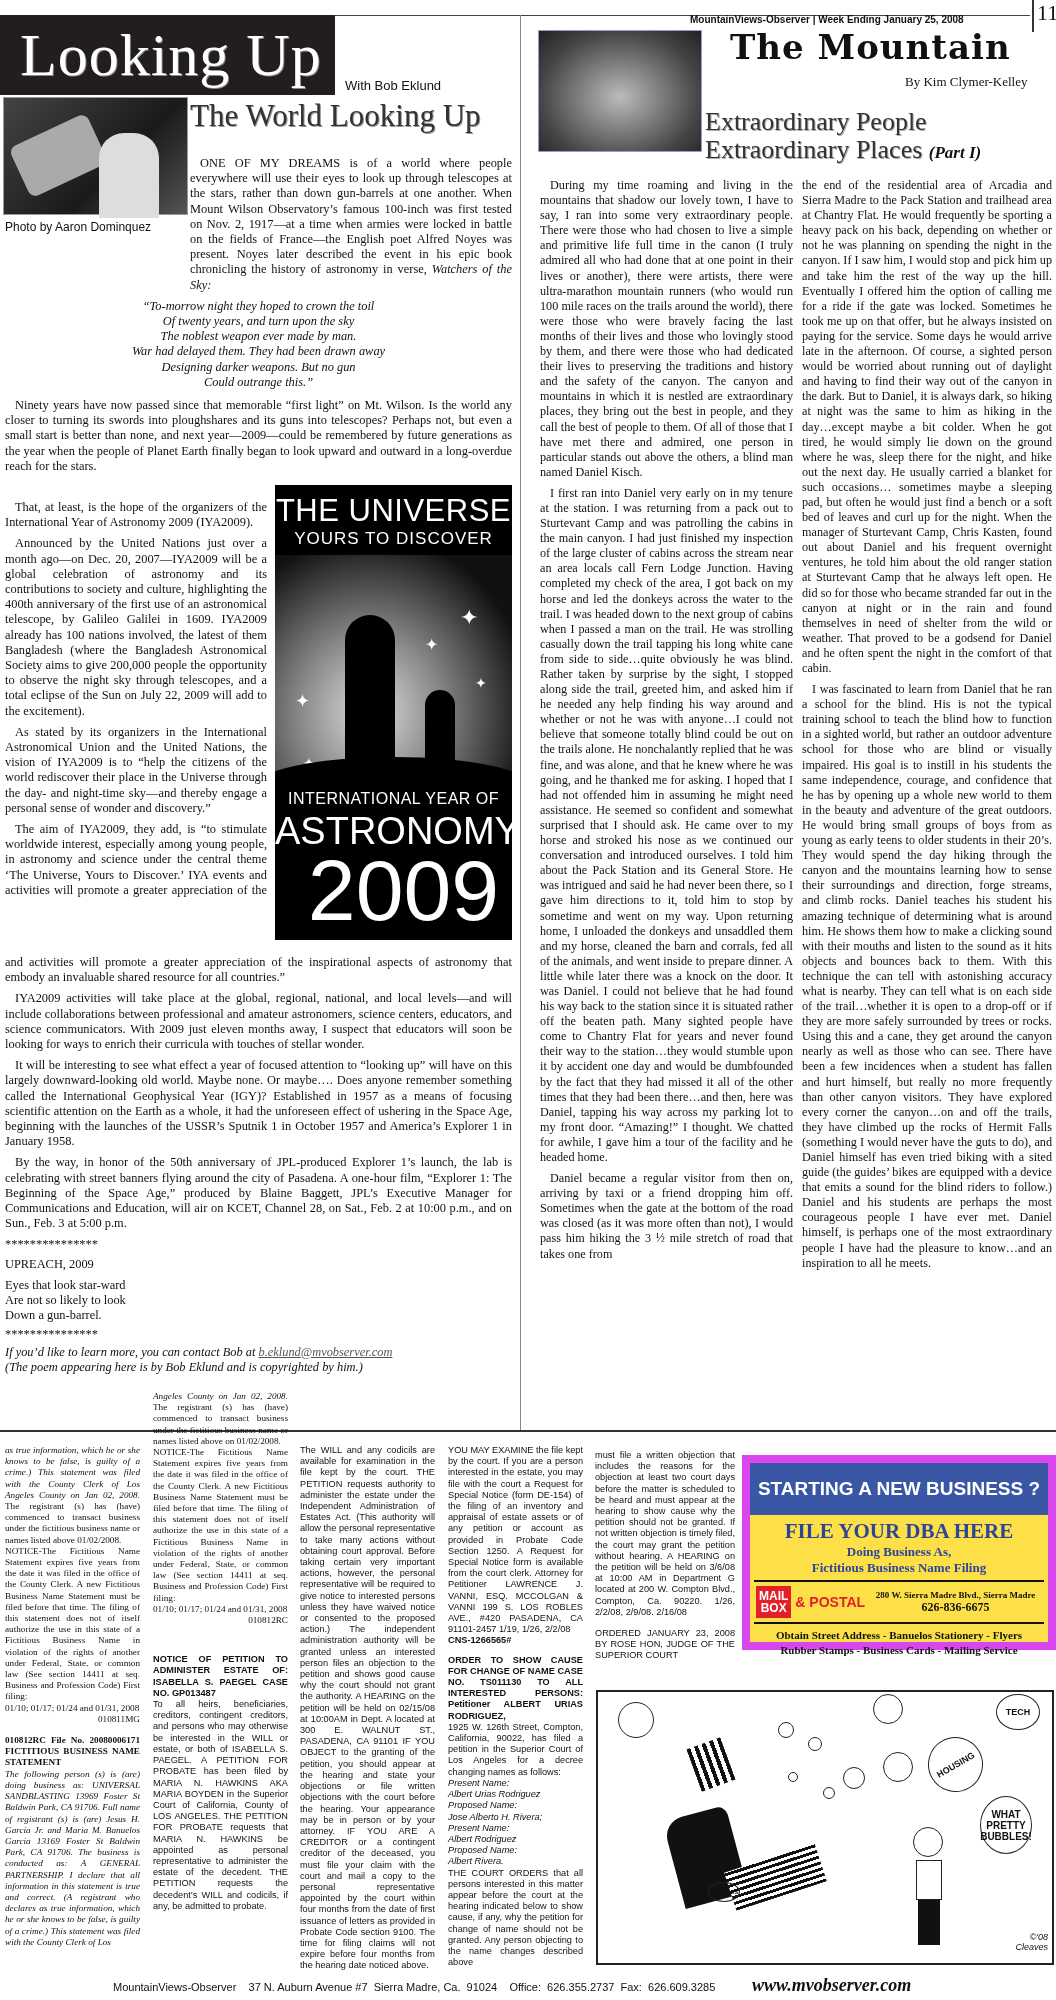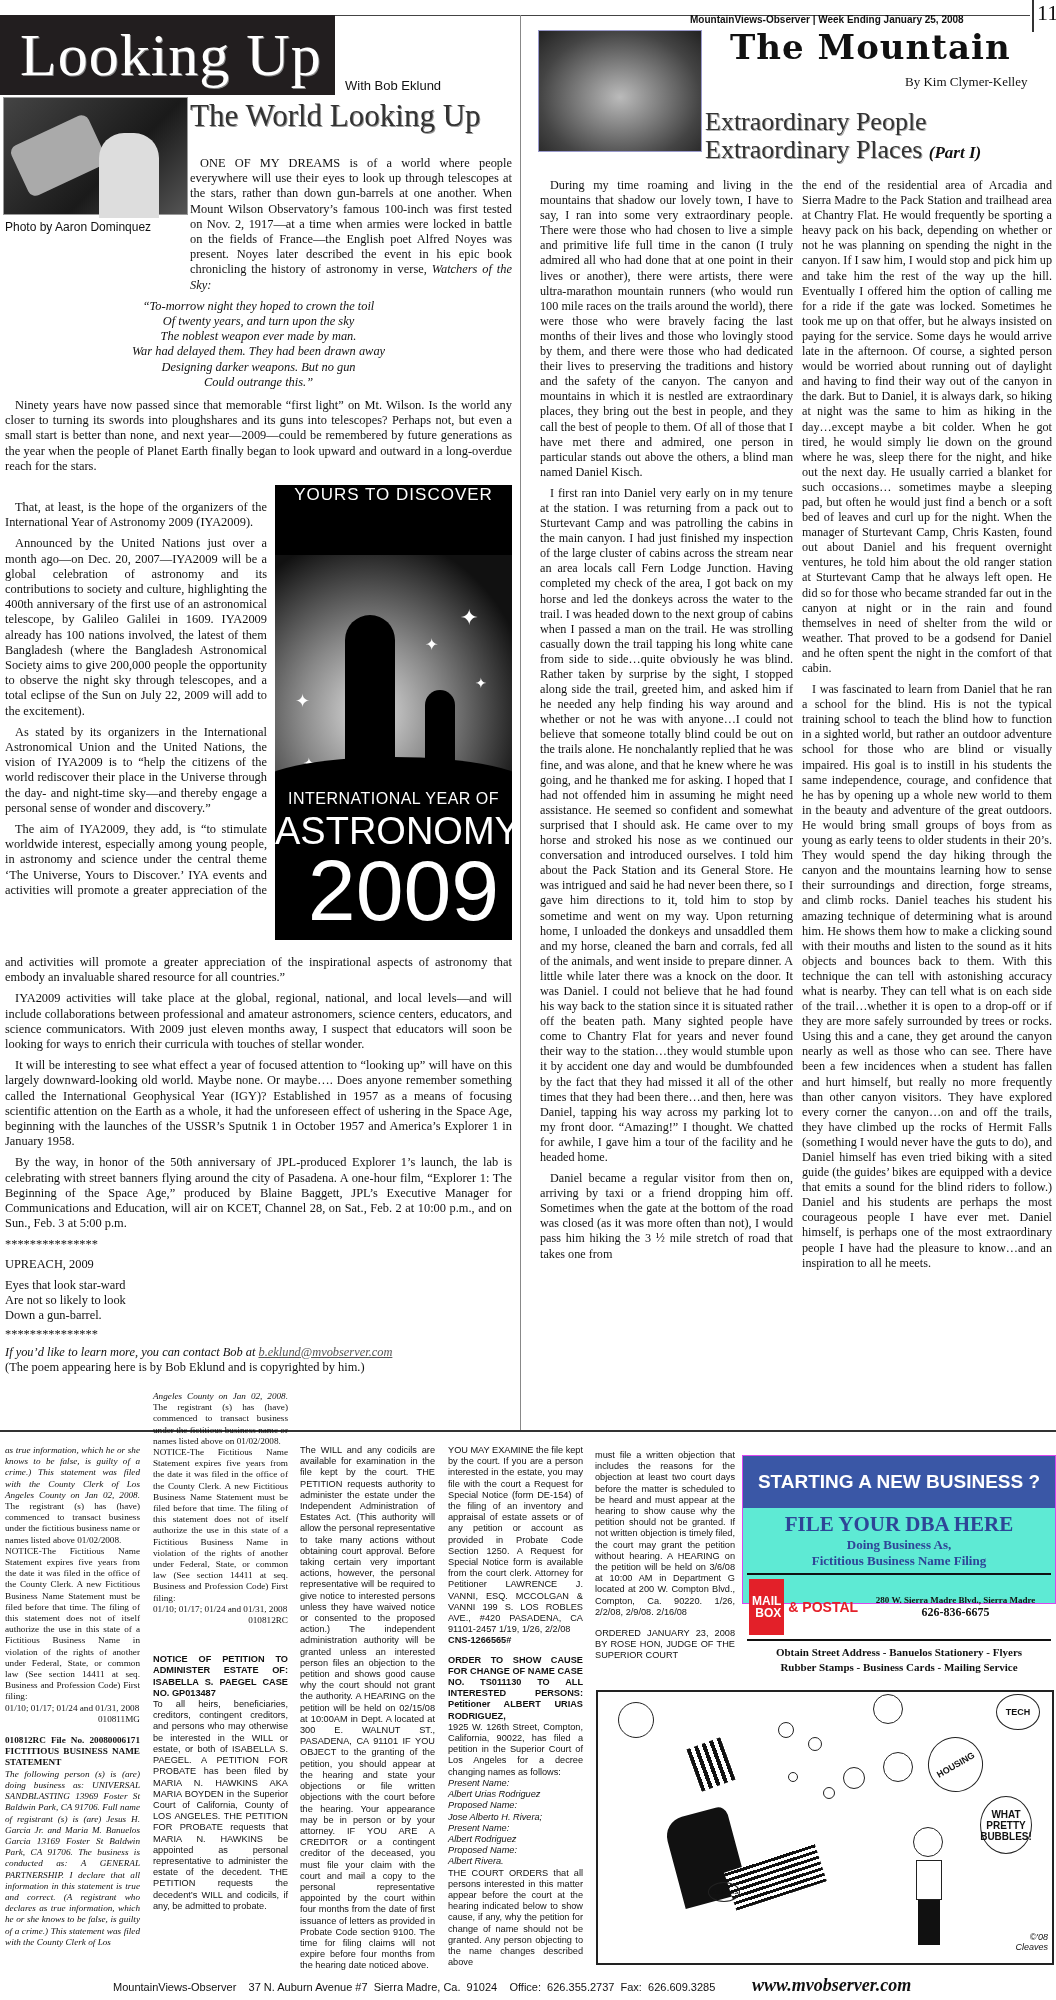--- a/index.html
+++ b/index.html
@@ -32,27 +32,27 @@
 .masthead-line{left:690px;top:14px;font:bold 10px "Liberation Sans",sans-serif}
 .photo-kim{left:538px;top:30px;width:164px;height:122px;border:1px solid #99c;background:radial-gradient(ellipse at 50% 55%,#bbb 0%,#888 30%,#444 70%,#222)}
 .tmc-title{left:730px;top:28px;font:bold 34px/38px "DejaVu Serif",serif;letter-spacing:1px}
 .tmc-by{left:905px;top:74px;font:13px "Liberation Serif",serif}
 .ep-title{left:705px;top:108px;font:26px/28px "Liberation Serif",serif;color:#333;text-shadow:1px 1px 0 #aaa}
 .ep-part{font:bold italic 17px "Liberation Serif",serif;color:#111;text-shadow:none}
 .bottomrule{left:0;top:1430px;width:1056px;height:2px;background:#333}
 .legal{font:9.2px/11.2px "Liberation Sans",sans-serif;text-align:justify}
 .legal.serif{font-family:"Liberation Serif",serif}
 .legal b{font-weight:bold}
-.ad{left:742px;top:1455px;width:314px;height:149px;border:1px solid #d946ef;background:#5eead4;font-family:"Liberation Serif",serif;text-align:center}
+.ad{left:742px;top:1455px;width:314px;height:195px;border:8px solid #d946ef;background:#fde047;font-family:"Liberation Serif",serif;text-align:center}
 .ad .hdr{background:#3a57a6;color:#fff;font:bold 19px "Liberation Sans",sans-serif;height:52px;line-height:52px}
 .ad .dba{color:#2e4597;font:bold 21px "Liberation Serif",serif;margin-top:4px}
 .ad .sub{color:#2e4597;font:bold 13px/16px "Liberation Serif",serif}
 .ad hr{border:0;border-top:2px solid #111;margin:4px 4px}
 .ad .mrow{display:flex;align-items:center;padding:0 6px;gap:4px}
-.ad .mbox{background:#e32029;color:#fff;font:bold 12px/12px "Liberation Sans",sans-serif;padding:16px 3px;text-align:right}
+.ad .mbox{background:#e32029;color:#fff;font:bold 12px/12px "Liberation Sans",sans-serif;padding:4px 3px;text-align:center}
 .ad .postal{color:#e32029;font:bold 14px "Liberation Sans",sans-serif}
 .ad .addr{font:bold 9px "Liberation Serif",serif;flex:1}
 .ad .addr .ph{font-size:12px}
 .ad .svc{font:bold 11px/15px "Liberation Serif",serif}
 .cartoon{left:596px;top:1690px;width:458px;height:275px;border:2px solid #222;background:#fff;overflow:hidden}
 .cartoon .bub{position:absolute;border:1.5px solid #222;border-radius:50%;font:bold 9px "Liberation Sans",sans-serif;text-align:center;display:flex;align-items:center;justify-content:center}
 .footer{left:0;top:1975px;width:1056px;height:25px;font:11px "Liberation Sans",sans-serif}
 .footer .addr{position:absolute;left:113px;top:6px}
 .footer .url{position:absolute;left:752px;top:0;font:italic bold 18px "Liberation Serif",serif}
 </style>
@@ -98,25 +98,26 @@
   <p>IYA2009 activities will take place at the global, regional, national, and local levels—and will include collaborations between professional and amateur astronomers, science centers, educators, and science communicators.  With 2009 just eleven months away, I suspect that educators will soon be looking for ways to enrich their curricula with touches of stellar wonder.</p>
   <p>It will be interesting to see what effect a year of focused attention to “looking up” will have on this largely downward-looking old world.  Maybe none.  Or maybe…. Does anyone remember something called the International Geophysical Year (IGY)? Established in 1957 as a means of focusing scientific attention on the Earth as a whole, it had the unforeseen effect of ushering in the Space Age, beginning with the launches of the USSR’s Sputnik 1 in October 1957 and America’s Explorer 1 in January 1958.</p>
   <p>By the way, in honor of the 50th anniversary of JPL-produced Explorer 1’s launch, the lab is celebrating with street banners flying around the city of Pasadena.  A one-hour film, “Explorer 1: The Beginning of the Space Age,” produced by Blaine Baggett, JPL’s Executive Manager for Communications and Education, will air on KCET, Channel 28, on Sat., Feb. 2 at 10:00 p.m., and on Sun., Feb. 3 at 5:00 p.m.</p>
   <div style="margin-bottom:4px">***************</div>
   <div style="margin-bottom:6px">UPREACH, 2009</div>
   <div>Eyes that look star-ward</div>
   <div>Are not so likely to look</div>
   <div style="margin-bottom:4px">Down a gun-barrel.</div>
   <div style="margin-bottom:2px">***************</div>
   <div style="font-style:italic"><span>If you’d like to learn more, you can contact Bob at </span><a style="color:#555;text-decoration:underline">b.eklund@mvobserver.com</a></div>
-  <div style="">(The poem appearing here is by Bob Eklund and is copyrighted by him.)</div>
+  <div style="font-style:italic">(The poem appearing here is by Bob Eklund and is copyrighted by him.)</div>
 </div>
 
 <div class="abs iya-logo">
   <div class="glow"></div>
+  <div class="t1" style="position:relative">THE UNIVERSE</div>
   <div class="t2" style="position:relative">YOURS TO DISCOVER</div>
   <div class="adult"></div>
   <div class="child"></div>
   <span class="star" style="left:185px;top:120px">✦</span>
   <span class="star" style="left:150px;top:150px;font-size:16px">✦</span>
   <span class="star" style="left:200px;top:190px;font-size:14px">✦</span>
   <span class="star" style="left:20px;top:205px;font-size:18px">✦</span>
   <span class="star" style="left:28px;top:270px;font-size:14px">✦</span>
   <div class="hill"></div>
   <div class="b1">INTERNATIONAL YEAR OF</div>

